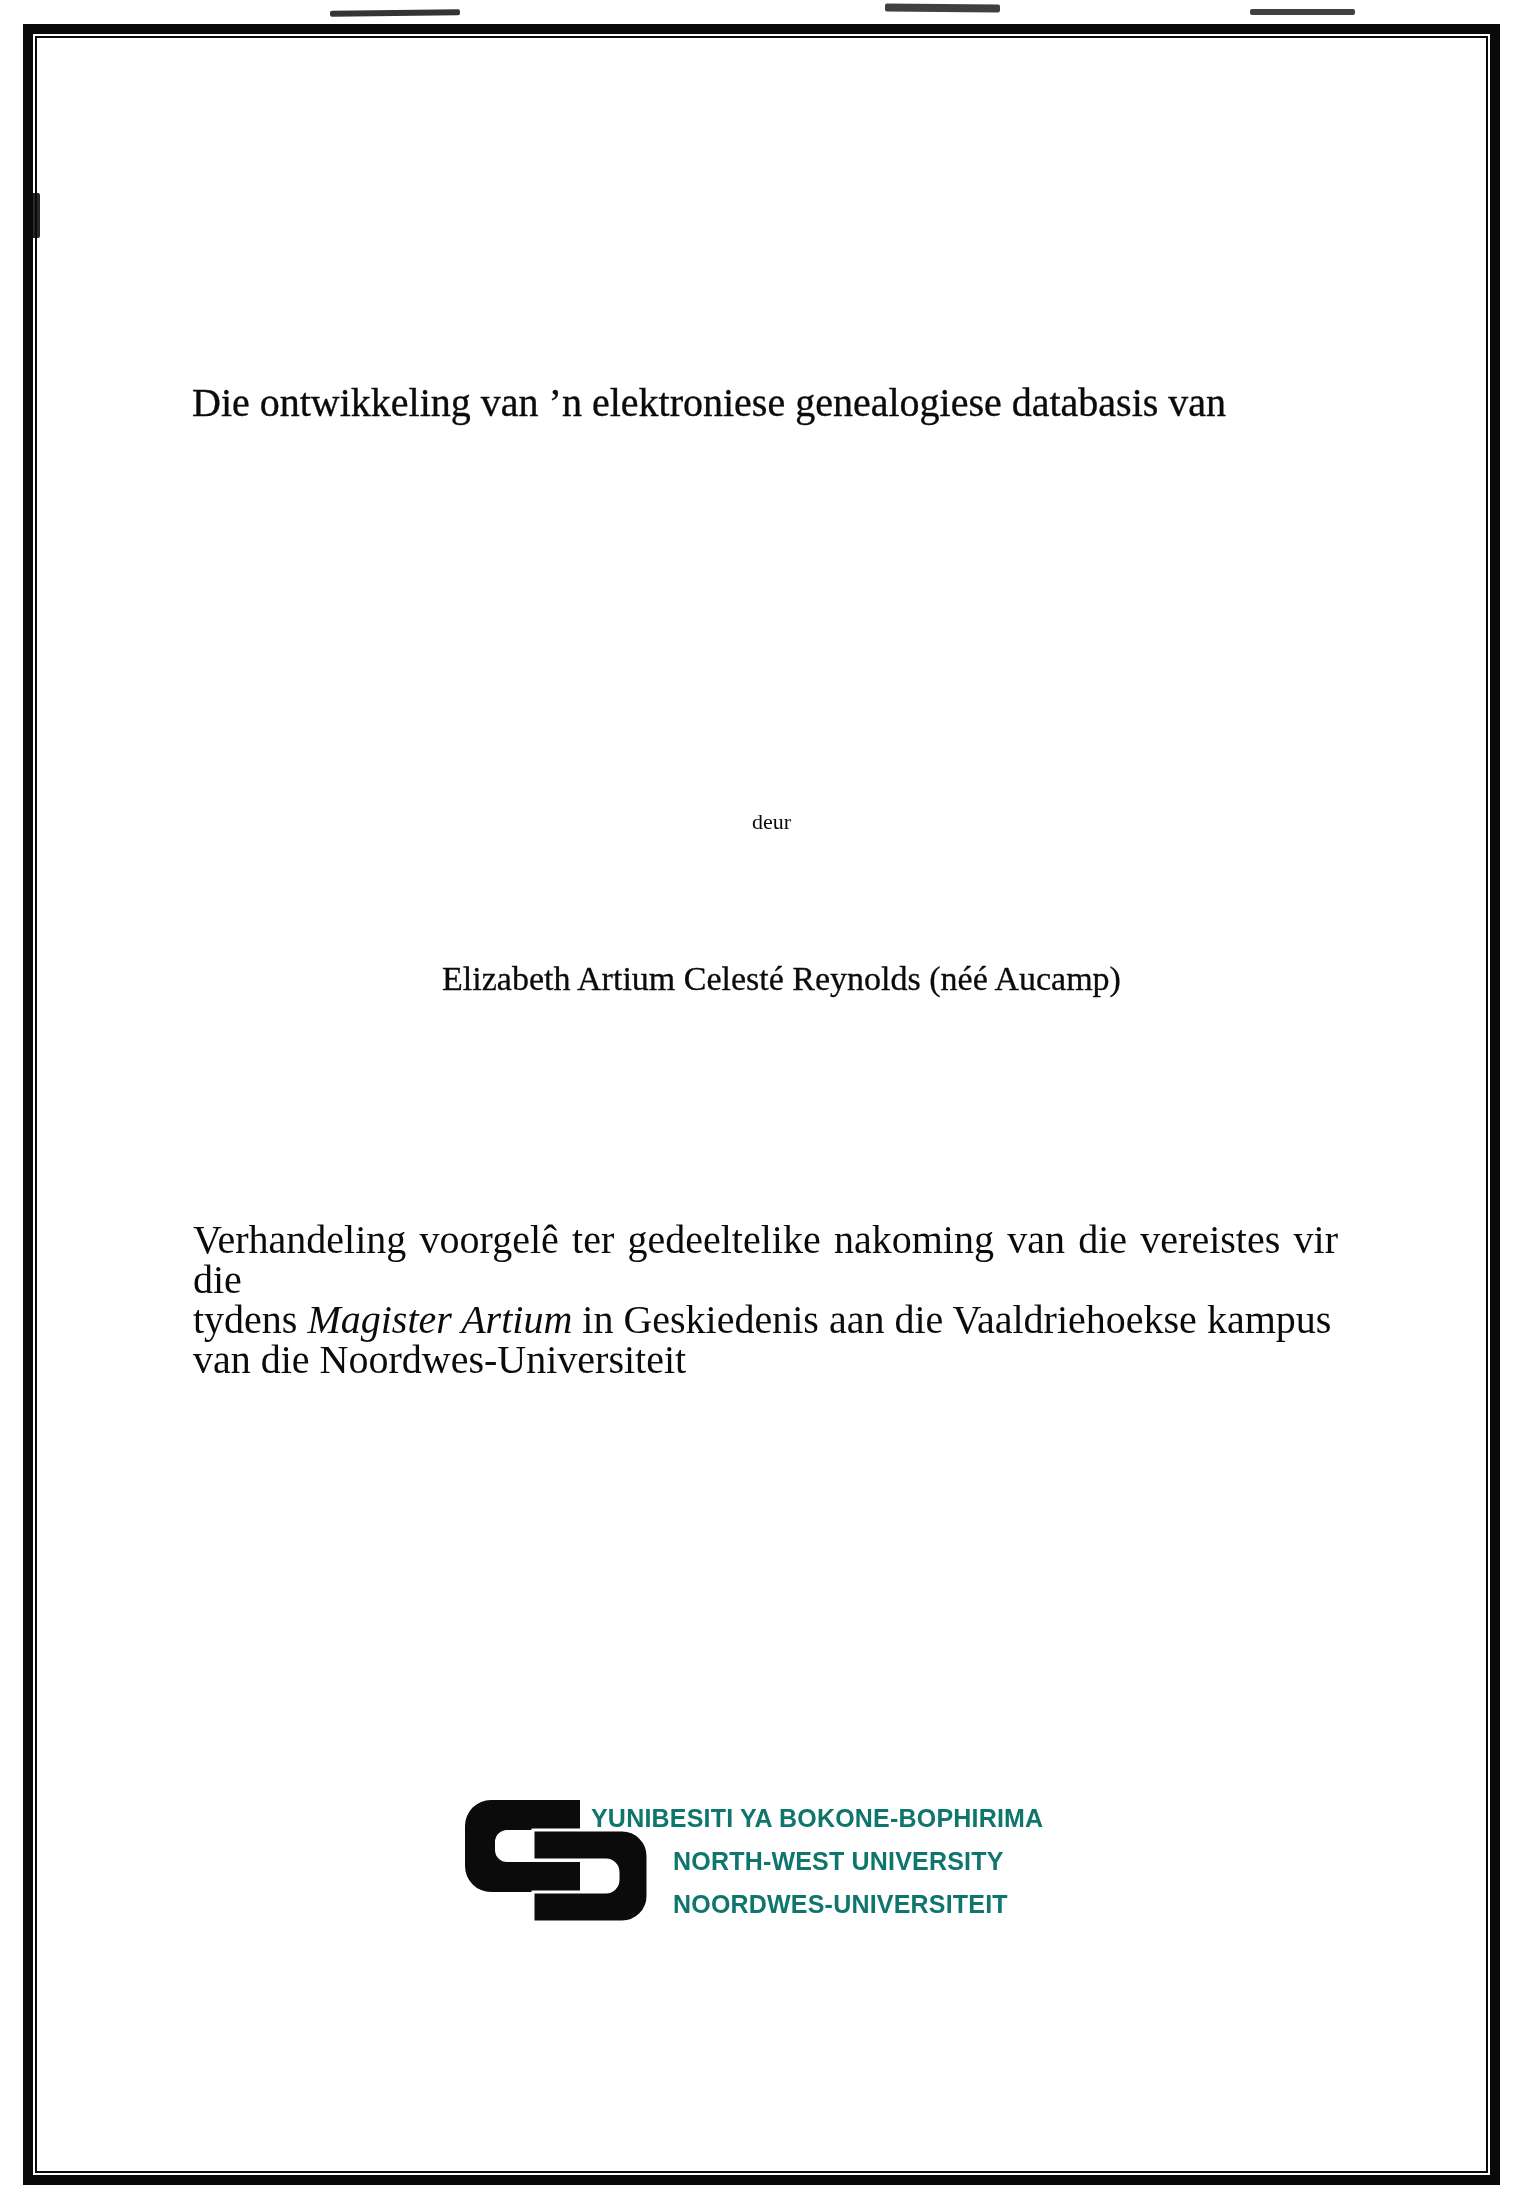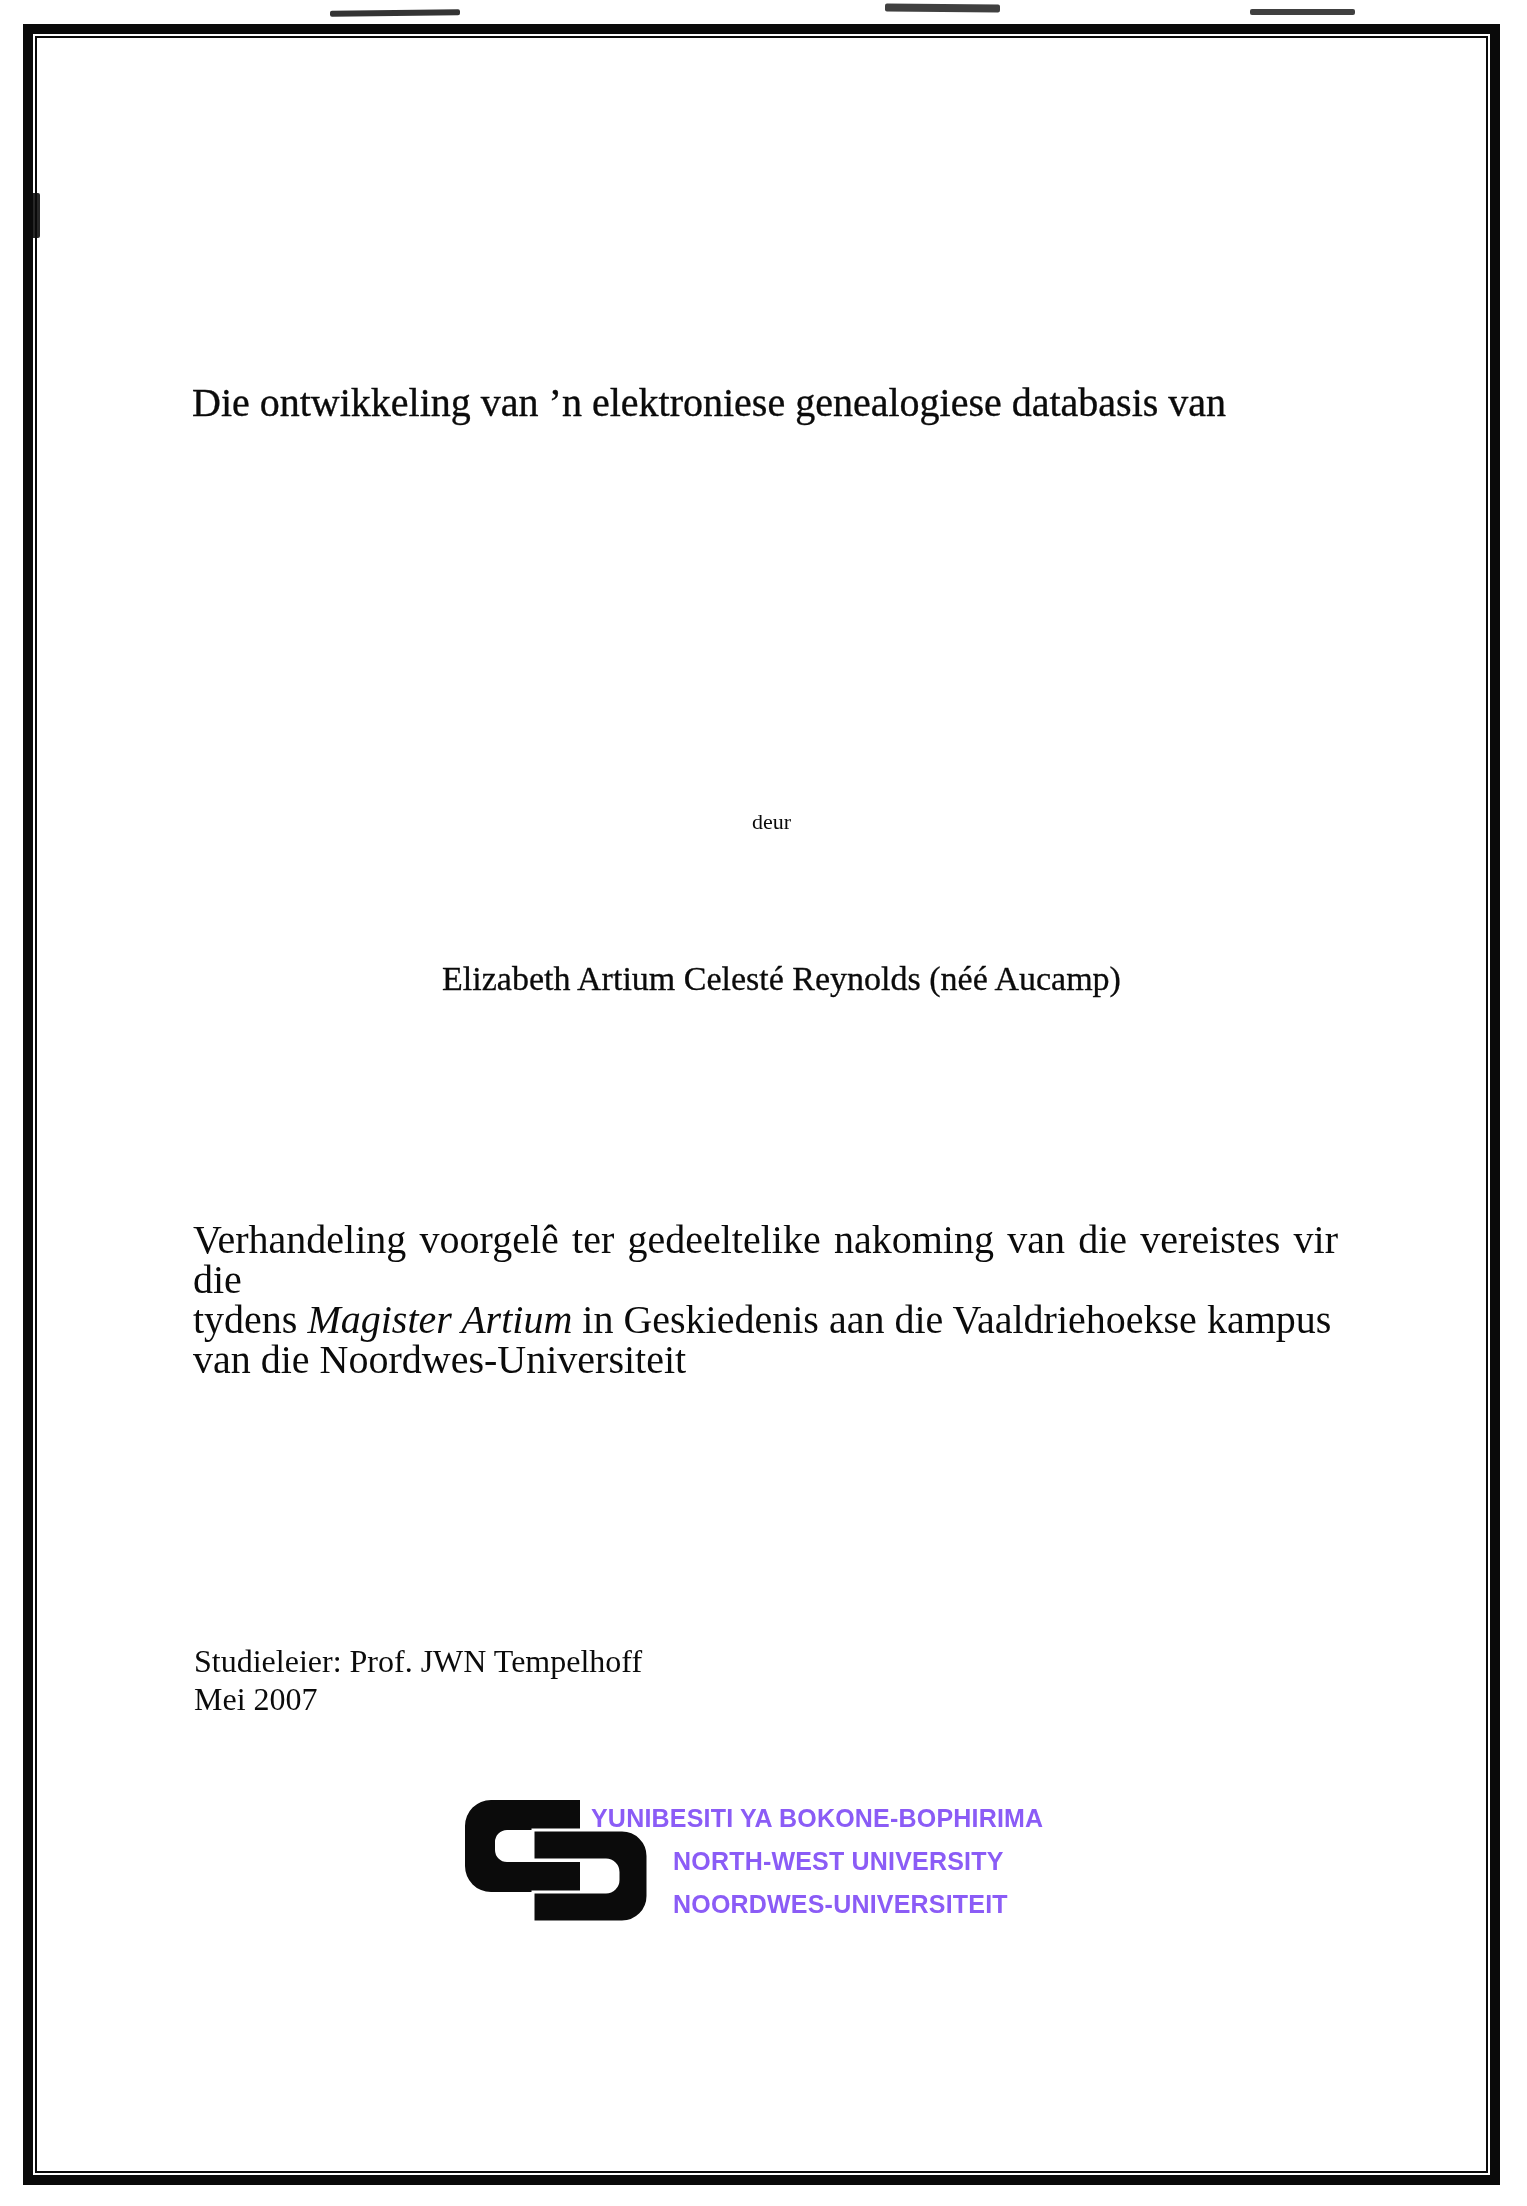--- a/index.html
+++ b/index.html
@@ -45,21 +45,21 @@
   .supervisor-block {
     position:absolute; left:194px; top:1642px;
     font-size:32px; line-height:38px;
   }
   .logo { position:absolute; left:460px; top:1795px; width:640px; height:165px; }
   .logo-mark { position:absolute; left:0; top:0; }
   .logo-text {
     position:absolute; left:131px; top:9px;
     font-family:"Liberation Sans", sans-serif;
     font-size:25px; font-weight:700; line-height:29px;
-    letter-spacing:0.2px; white-space:nowrap; color:#8b5cf6;
+    letter-spacing:0.2px; white-space:nowrap; color:#0f766e;
   }
   .logo-text .indent { margin-left:82px;margin-top:14px; }
 </style>
 </head>
 <body>
 
 <div class="scan-page">
 
   <div class="smudge s1"></div>
   <div class="smudge s2"></div>
@@ -77,24 +77,20 @@
   <div class="byline">deur</div>
 
   <div class="author">Elizabeth Artium Celesté Reynolds (néé Aucamp)</div>
 
   <div class="statement">
     <div class="just">Verhandeling voorgelê ter gedeeltelike nakoming van die vereistes vir die</div>
     <div><span>tydens </span><i>Magister Artium</i><span> in Geskiedenis aan die Vaaldriehoekse kampus</span></div>
     <div>van die Noordwes-Universiteit</div>
   </div>
 
-  <div class="supervisor-block">
-    <div>Studieleier: Prof. JWN Tempelhoff</div>
-    <div>Mei 2007</div>
-  </div>
 
   <div class="logo">
     <svg class="logo-mark" width="200" height="140" viewBox="0 0 200 140" xmlns="http://www.w3.org/2000/svg">
 
       <path d="M 120 5 L 31 5 A 26 26 0 0 0 5 31 L 5 71 A 26 26 0 0 0 31 97 L 120 97 L 120 67 L 47 67 A 12 12 0 0 1 35 55 L 35 47 A 12 12 0 0 1 47 35 L 120 35 Z" fill="#0b0b0b"></path>
 
       <path d="M 120 5 L 31 5 A 26 26 0 0 0 5 31 L 5 71 A 26 26 0 0 0 31 97 L 120 97 L 120 67 L 47 67 A 12 12 0 0 1 35 55 L 35 47 A 12 12 0 0 1 47 35 L 120 35 Z" transform="rotate(180 96.5 66)" fill="#0b0b0b" stroke="#ffffff" stroke-width="3"></path>
     </svg>
     <div class="logo-text">
       <div>YUNIBESITI YA BOKONE-BOPHIRIMA</div>

